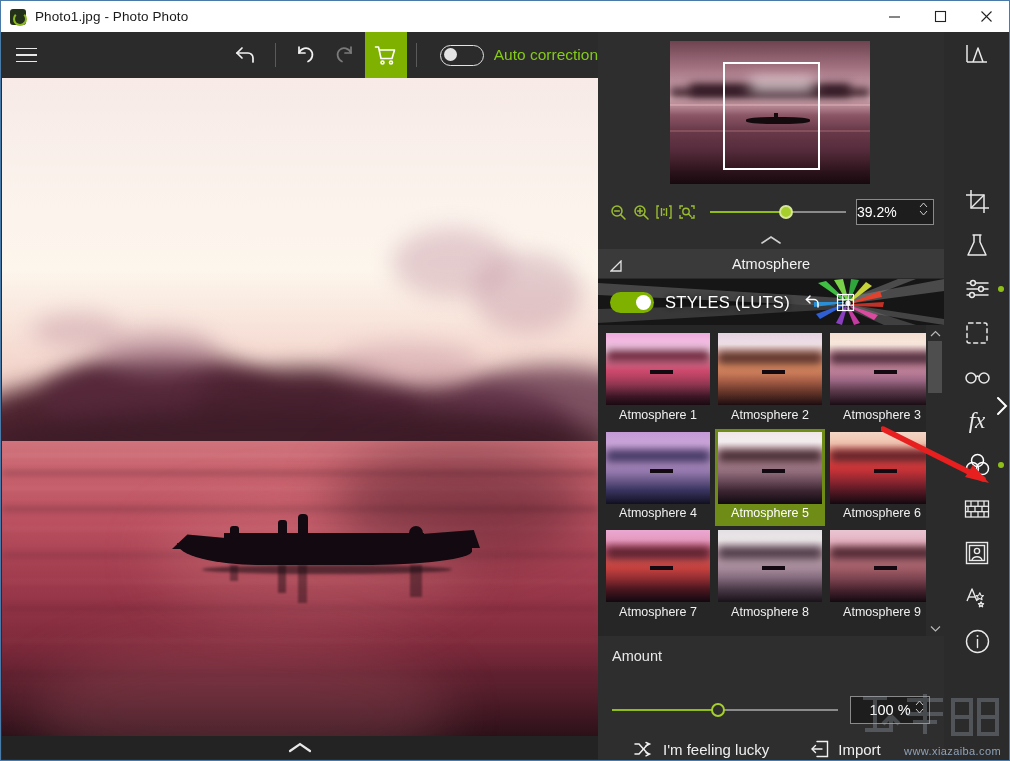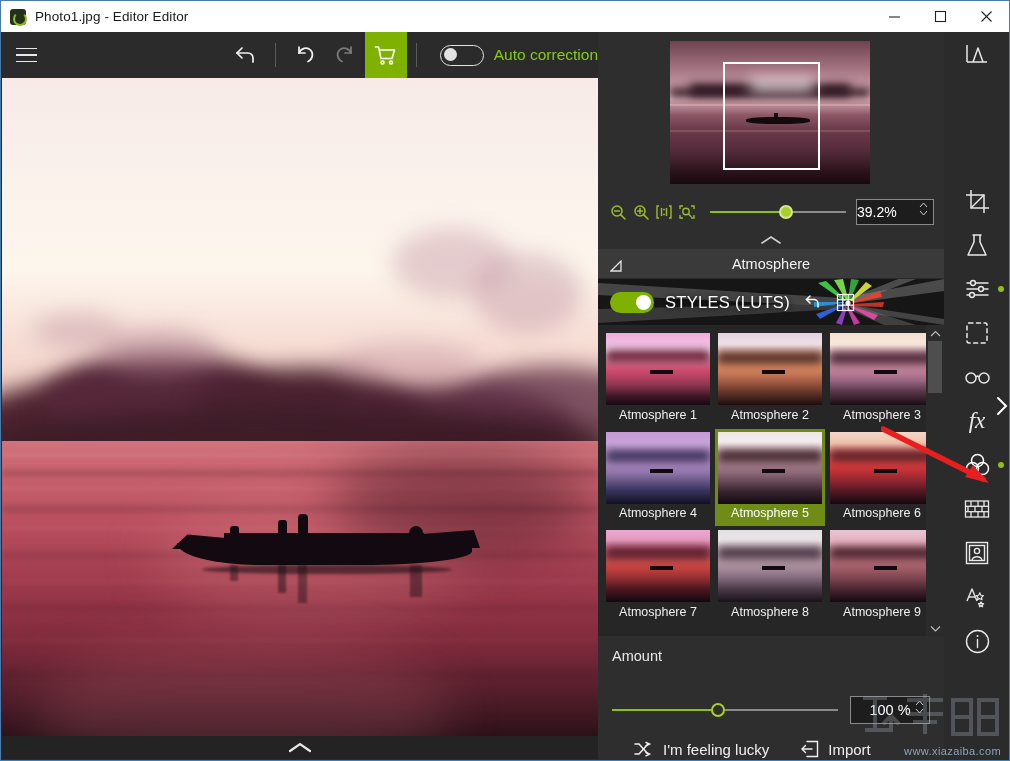--- a/index.html
+++ b/index.html
@@ -127,21 +127,21 @@
                    margin-right:12px; }
   #amount-slider .trk { position:absolute; left:0; right:0; height:2px; background:#8b8b8b; }
   #amount-slider .fill { position:absolute; left:0; width:47%; height:2px; background:#8fbf17; }
   #amount-slider .knb { position:absolute; left:47%; margin-left:-7px; width:14px; height:14px;
                         border-radius:50%; background:#2e2e2e; border:2.5px solid #a7cf2b; }
   #amount-val { width:80px; height:28px; background:#1d1d1d; border:1.5px solid #8a8a8a;
                 display:flex; align-items:center; justify-content:center; color:#fff; font-size:14.5px;
                 position:relative; }
   #amount-val .sp { position:absolute; right:5px; top:3px; display:flex; flex-direction:column;
                     gap:2px; color:#cfcfcf; font-size:9px; line-height:9px; }
-  #bottom-actions { display:flex; padding:16px 0 0 22px; gap:32px; }
+  #bottom-actions { display:flex; padding:16px 0 0 22px; gap:42px; }
   .baction { display:flex; align-items:center; color:#f0f0f0; font-size:15px; }
   .baction .bicon { margin-right:9px; display:flex; }
 
   
   #rail { position:absolute; left:943px; top:31px; width:66px; height:729px; background:#2b2b2b; }
   .rail-icon { position:absolute; left:0; width:66px; height:44px;
                display:flex; align-items:center; justify-content:center; }
   .rail-dot { position:absolute; right:6px; top:19px; width:6px; height:6px; border-radius:50%;
               background:#8fbf17; }
   #rail-expand { position:absolute; left:50px; top:357px; width:16px; height:34px;
@@ -157,21 +157,21 @@
   #wm-url { position:absolute; right:8px; bottom:3px; color:#8fa2b8; font-size:11px;
             letter-spacing:.4px; }
 </style>
 </head>
 <body>
 
 <div id="app">
 
   <div id="titlebar">
     <div id="app-icon"></div>
-    <div id="title-text">Photo1.jpg - Editor Editor</div>
+    <div id="title-text">Photo1.jpg - Photo Photo</div>
     <div id="winbtns">
       <div class="winbtn">
         <svg width="13" height="13" viewBox="0 0 13 13">
             <line x1="1" y1="7" x2="12" y2="7" stroke="#222" stroke-width="1.1"></line>
           </svg>
       </div>
       <div class="winbtn">
         <svg width="13" height="13" viewBox="0 0 13 13">
             <rect x="1.5" y="1.5" width="10" height="10" fill="none" stroke="#222" stroke-width="1.1"></rect>
           </svg>

